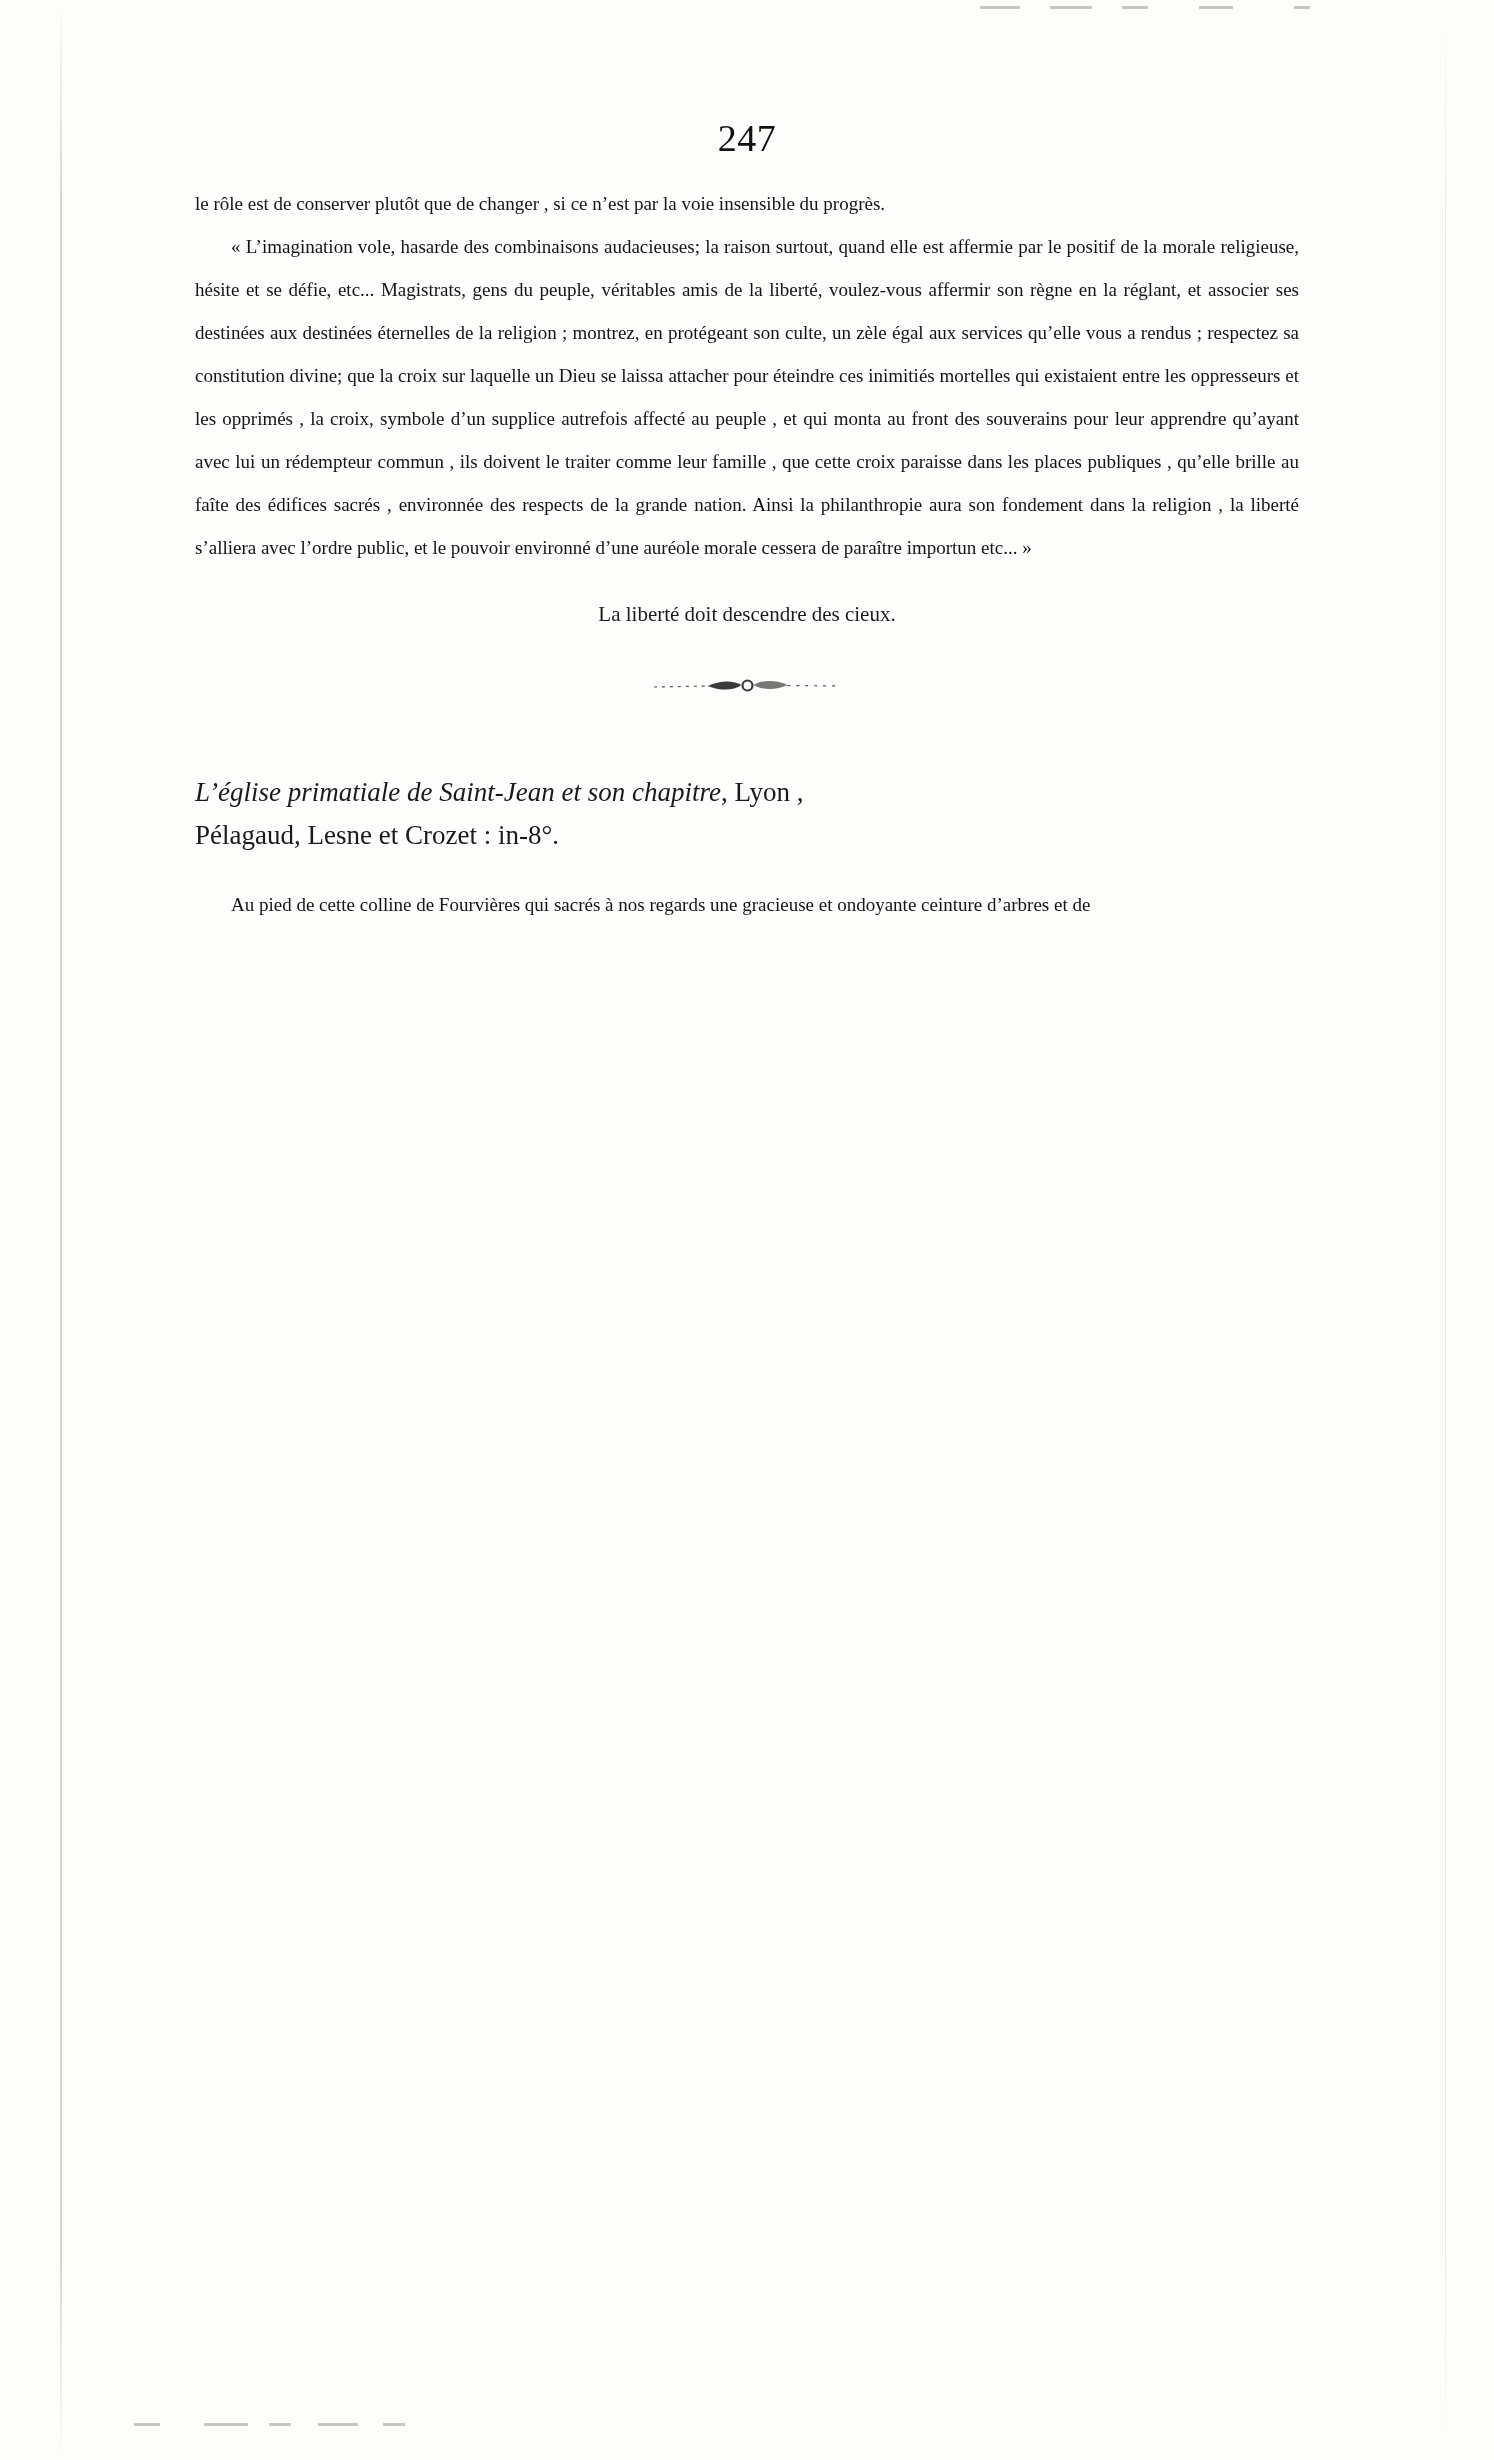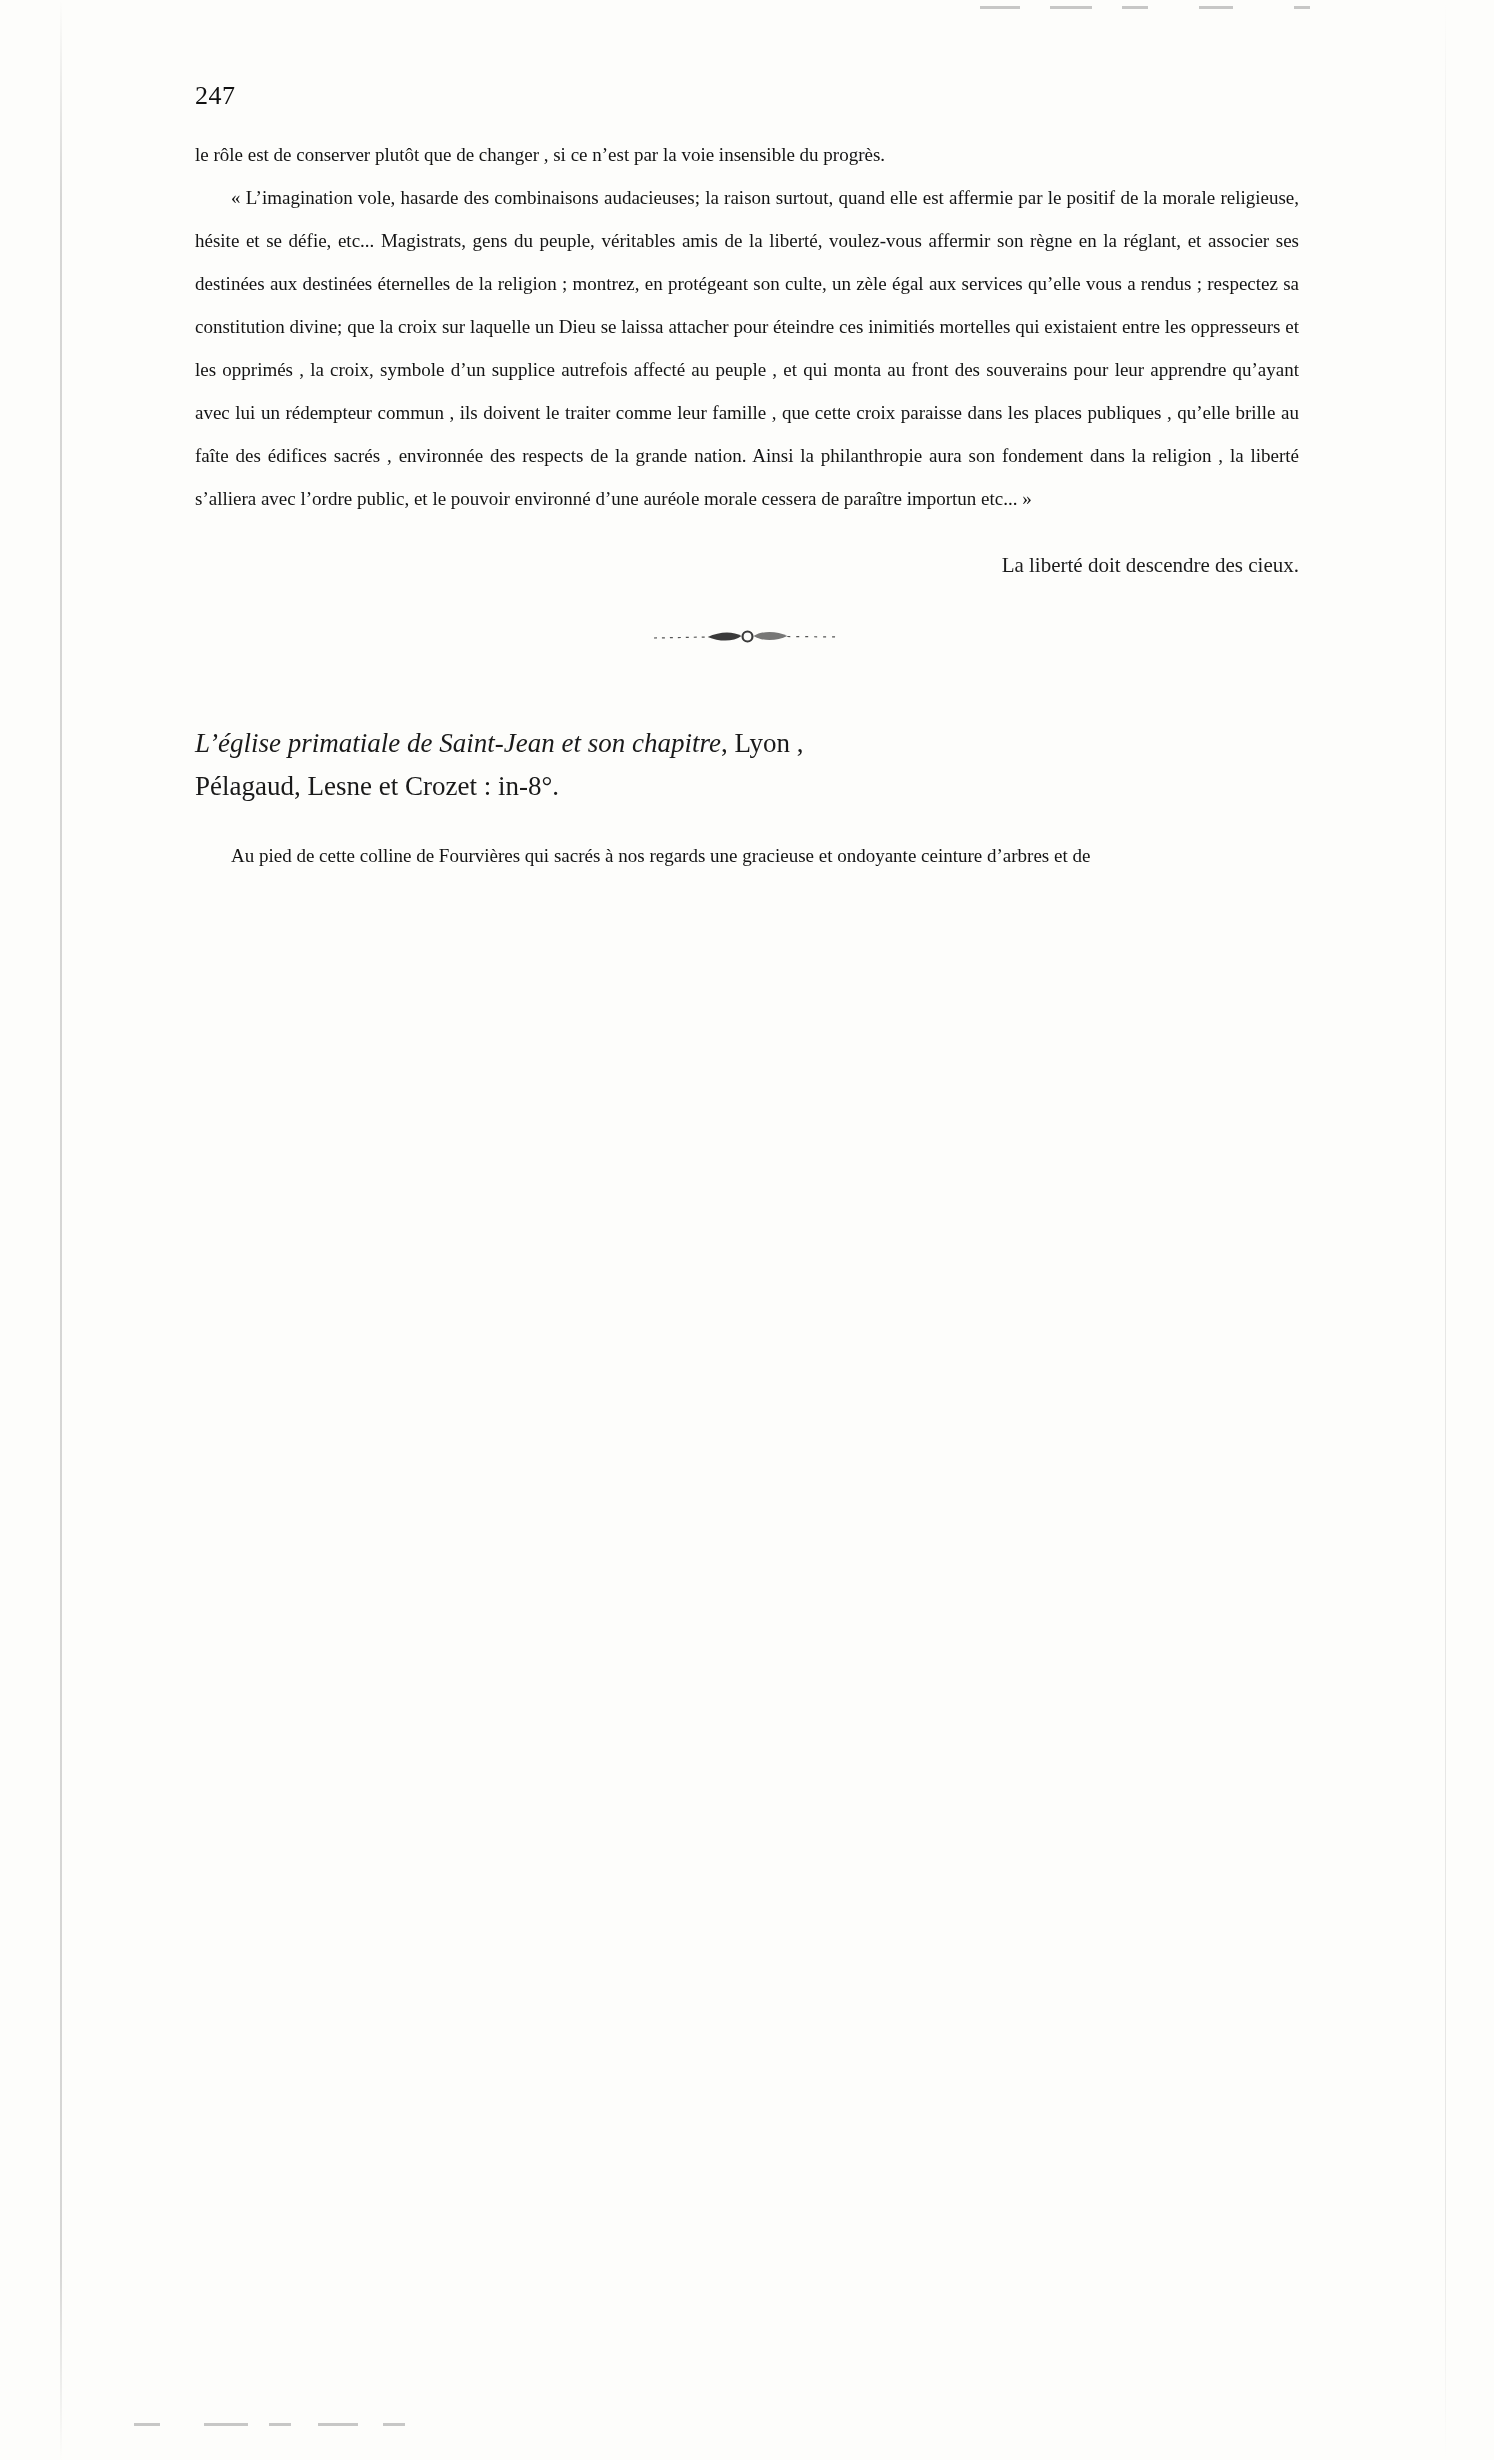--- a/index.html
+++ b/index.html
@@ -24,23 +24,24 @@
   }
 
   .content {
     position: absolute;
     left: 195px;
     top: 0;
     width: 1104px;
   }
 
   .page-number {
-    font-size: 26px;
+    text-align: center;
+    font-size: 38px;
     letter-spacing: 0.5px;
-    margin-top: 81px;
+    margin-top: 116px;
     margin-bottom: 22px;
     color: #111;
   }
 
   .para {
     font-size: 19px;
     line-height: 43px;
     text-align: justify;
     text-justify: inter-word;
     color: #141414;
@@ -49,21 +50,21 @@
 
   .para.indent {
     text-indent: 36px;
   }
 
   .para + .para {
     margin-top: 0px;
   }
 
   .verse {
-    text-align: right;
+    text-align: center;
     font-size: 21px;
     line-height: 30px;
     margin-top: 30px;
     margin-bottom: 34px;
     color: #1c1c1c;
   }
 
   .after-verse {
     margin-top: 0;
   }

